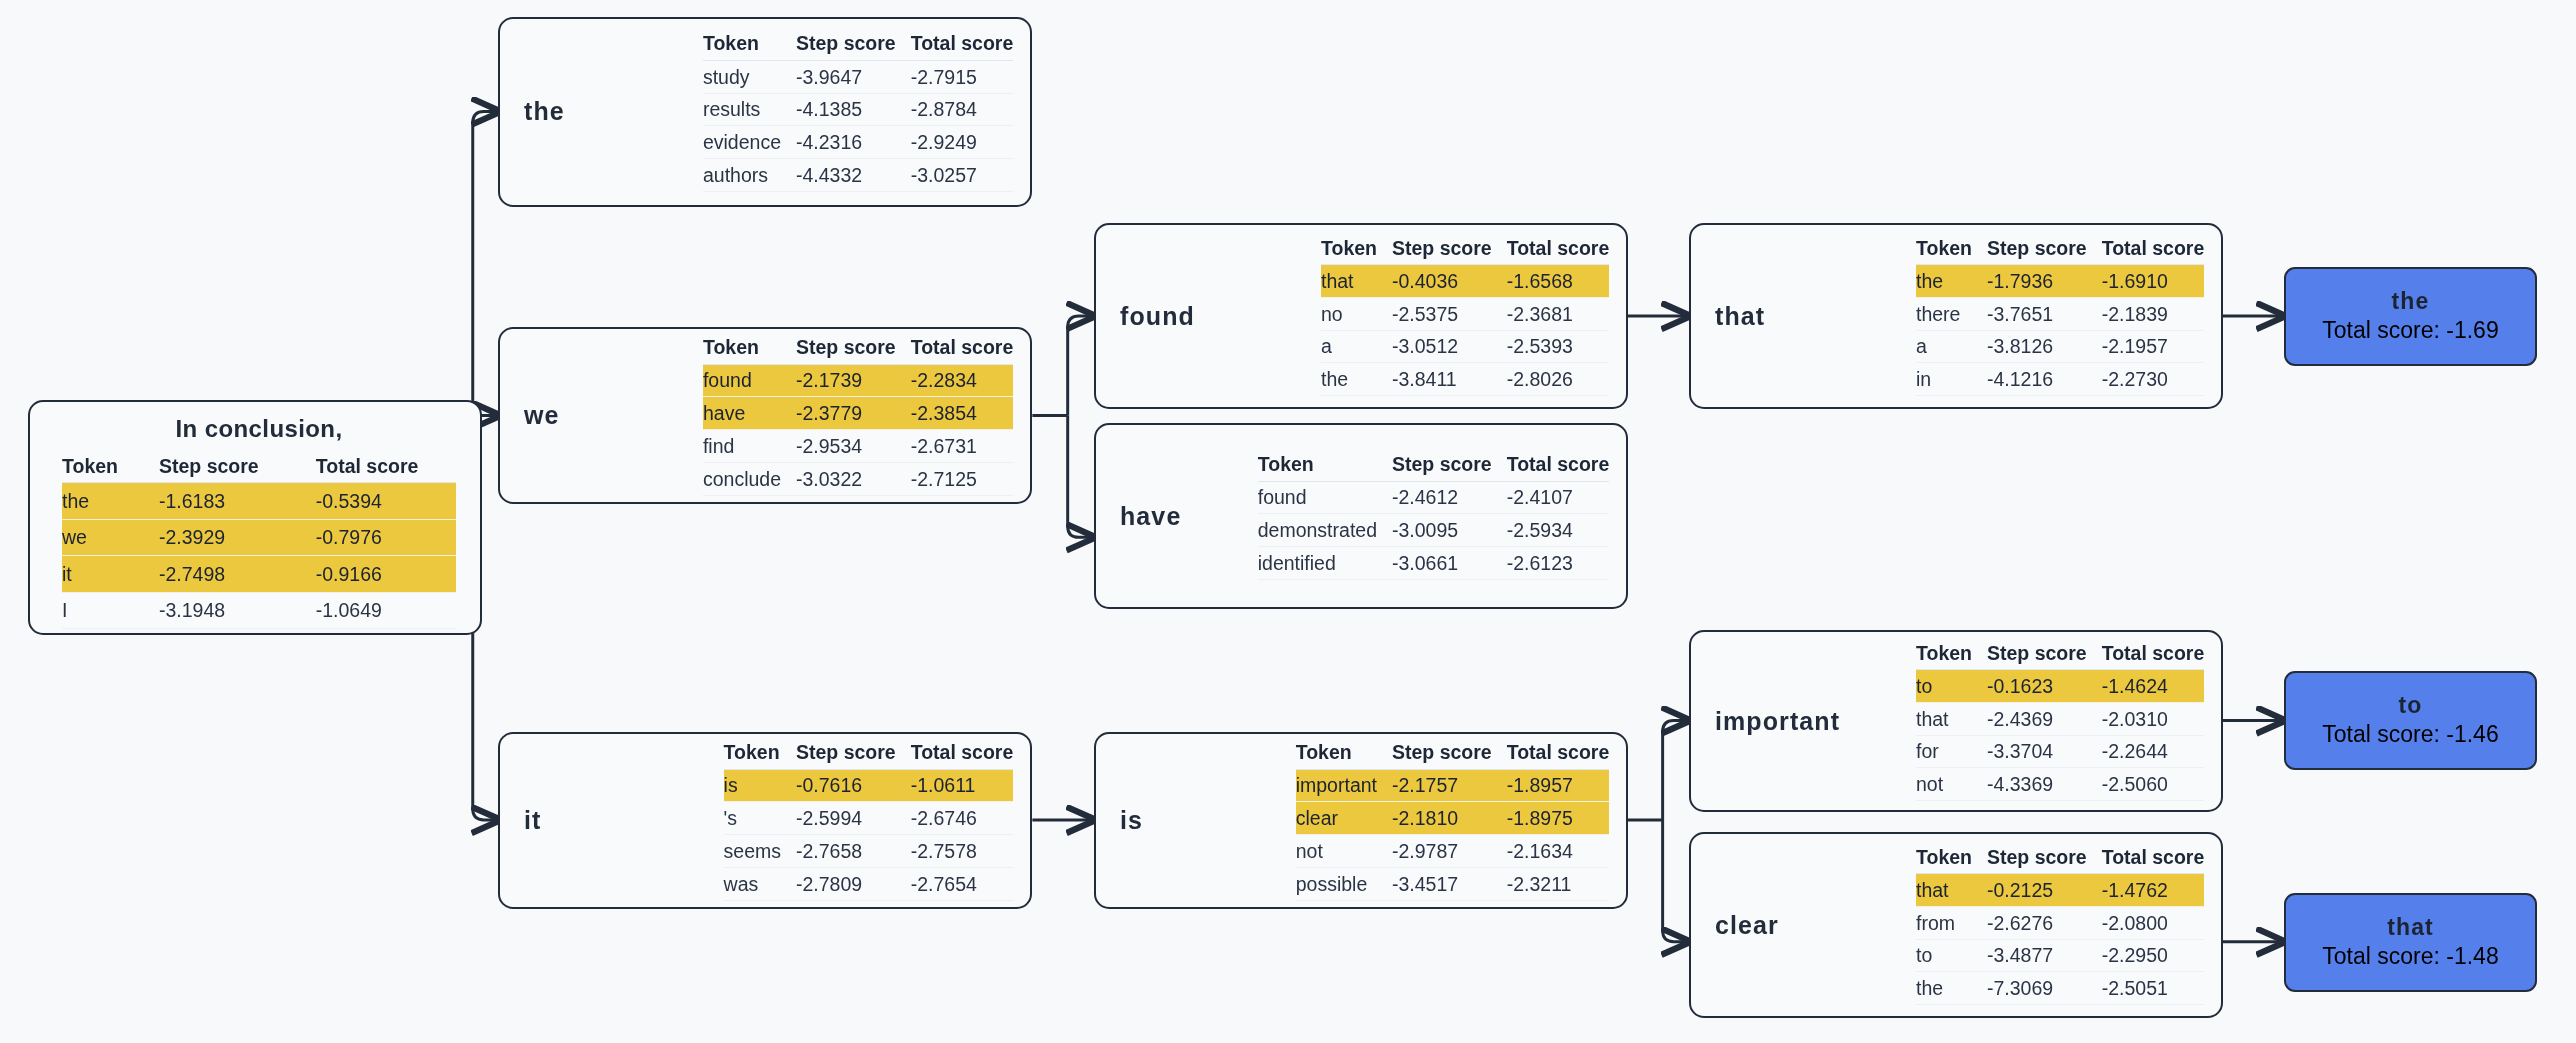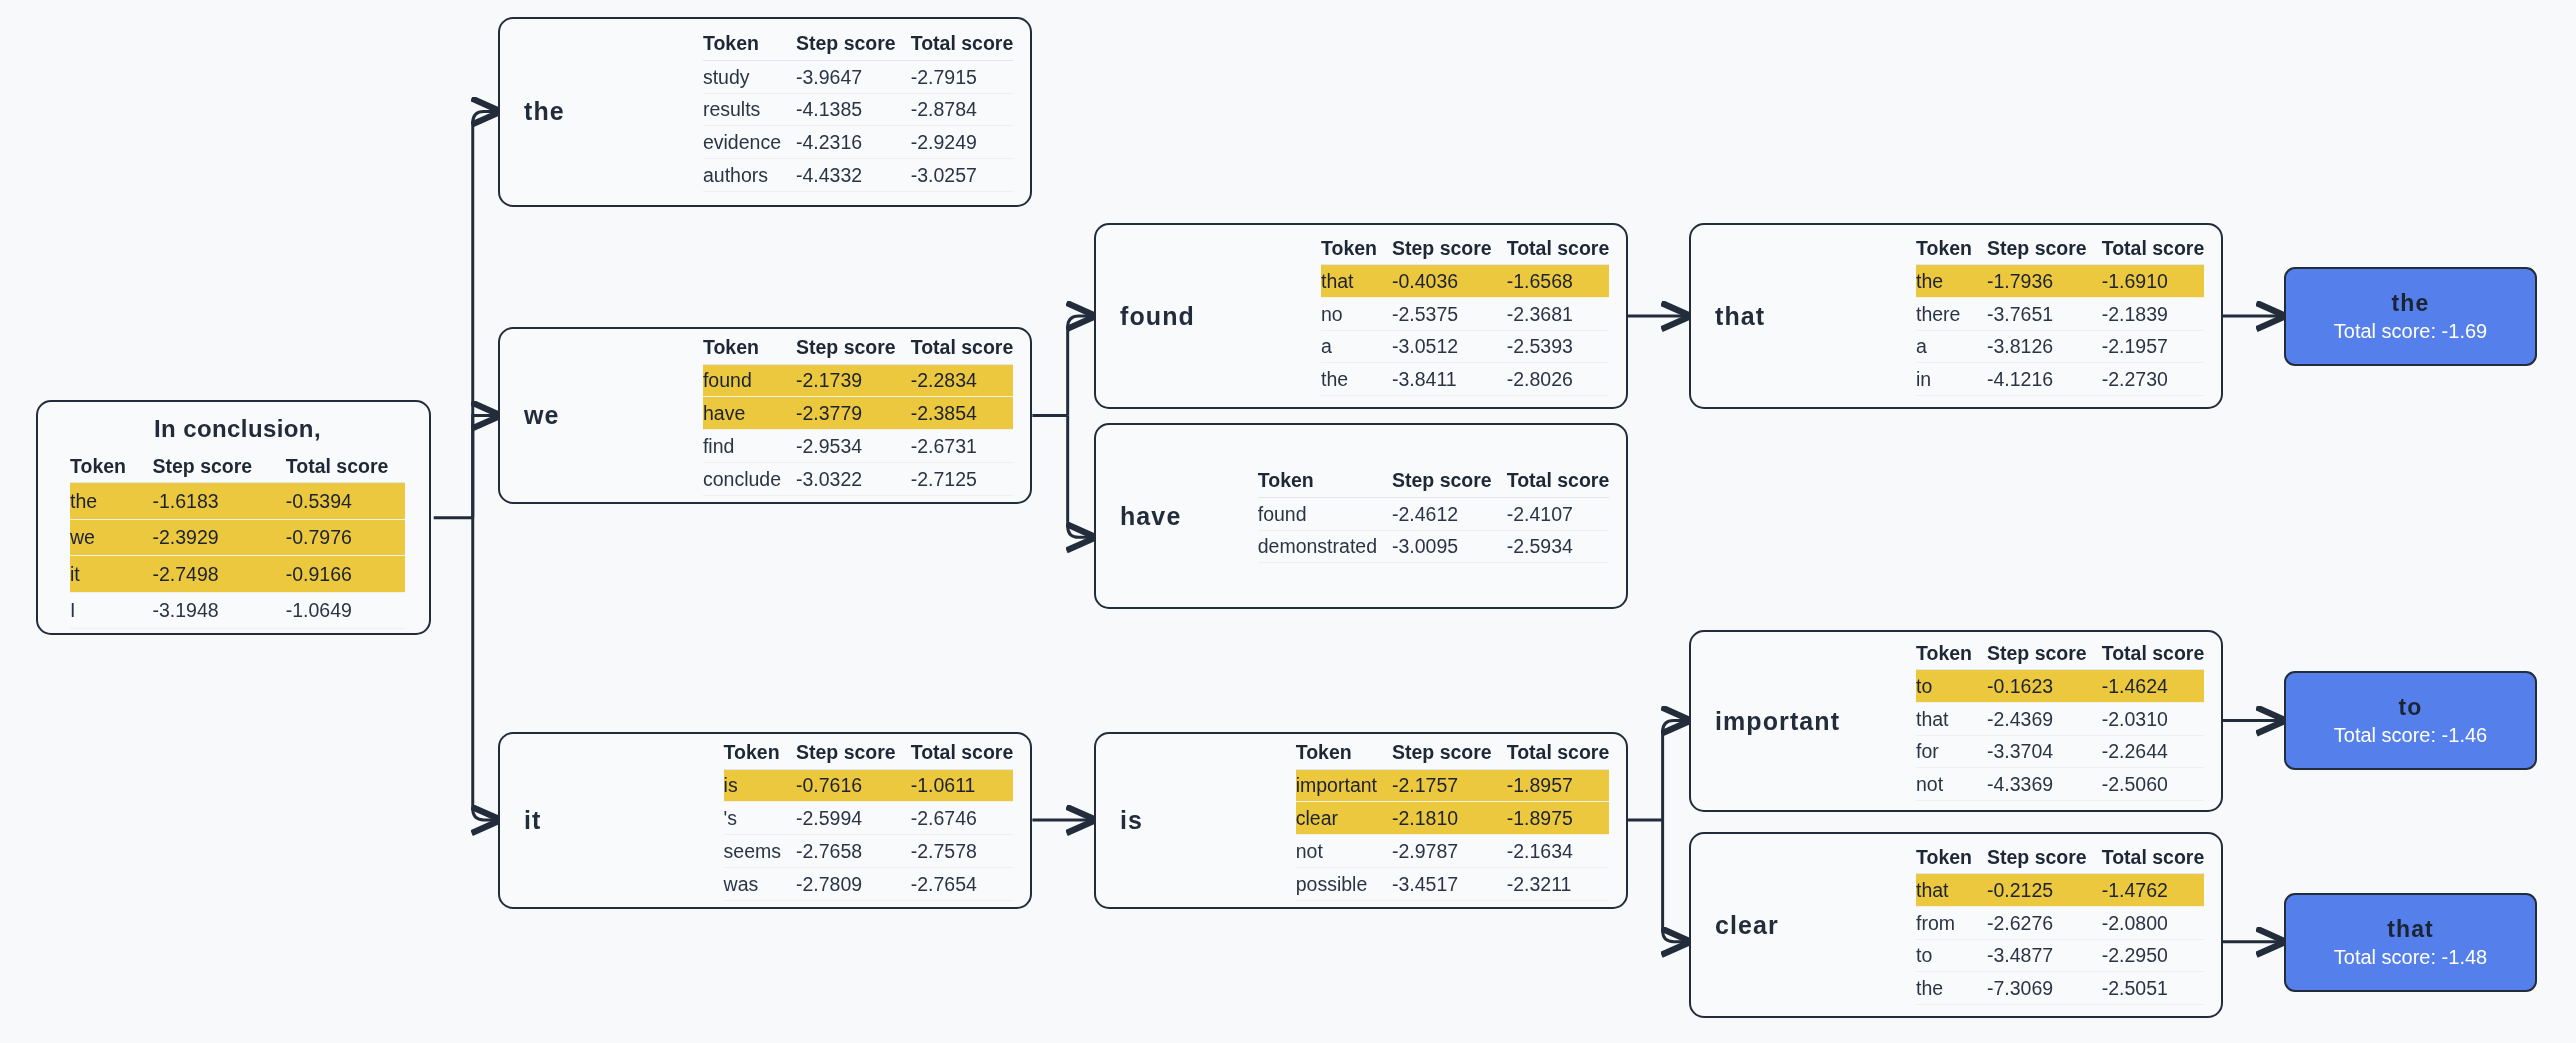--- a/index.html
+++ b/index.html
@@ -106,22 +106,22 @@
     text-align: center;
   }
   .terminal .t-token {
     font-weight: bold;
     font-size: 23px;
     letter-spacing: 1.1px;
     color: #1c2433;
     line-height: 1.25;
   }
   .terminal .t-score {
-    font-size: 20px;
-    color: #ffffff;
+    font-size: 23px;
+    color: #000000;
     line-height: 1.3;
   }
 </style>
 </head>
 <body>
 
 <div id="canvas">
 
   <svg id="edges" viewBox="0 0 2770 1122" width="2576" height="1043">
     <defs>
@@ -149,21 +149,21 @@
       <path d="M1788,882 L1788,1001 Q1788,1013 1800,1013 L1816,1013" marker-end="url(#arw)"></path>
 
       <path d="M2390,340 L2456,340" marker-end="url(#arw)"></path>
 
       <path d="M2390,775 L2456,775" marker-end="url(#arw)"></path>
 
       <path d="M2390,1013 L2456,1013" marker-end="url(#arw)"></path>
     </g>
   </svg>
 
-  <div class="node root" style="left:36px; top:400px; width:395px; height:235px;padding-left:32px;">
+  <div class="node root" style="left:28px; top:400px; width:454px; height:235px;padding-left:32px;">
     <div class="root-title">In conclusion,</div>
     <div class="node-table-wrap">
       <table class="tok">
         <thead>
           <tr>
             <th class="c0">Token</th>
             <th class="c1">Step score</th>
             <th class="c2">Total score</th>
           </tr>
         </thead>
@@ -356,20 +356,25 @@
             <tr>
               <td class="c0">found</td>
               <td class="c1">-2.4612</td>
               <td class="c2">-2.4107</td>
             </tr>
             <tr>
               <td class="c0">demonstrated</td>
               <td class="c1">-3.0095</td>
               <td class="c2">-2.5934</td>
             </tr>
+            <tr>
+              <td class="c0">identified</td>
+              <td class="c1">-3.0661</td>
+              <td class="c2">-2.6123</td>
+            </tr>
           </tbody>
       </table>
     </div>
   </div>
 
   <div class="node" style="left:1094px; top:732px; width:534px; height:177px;">
     <div class="node-label">is</div>
     <div class="node-table-wrap">
       <table class="tok">
         <thead>

